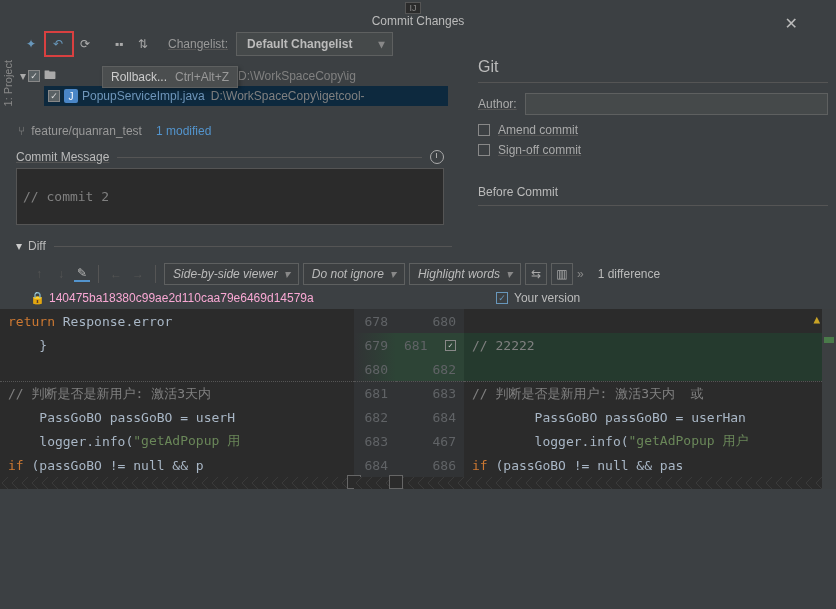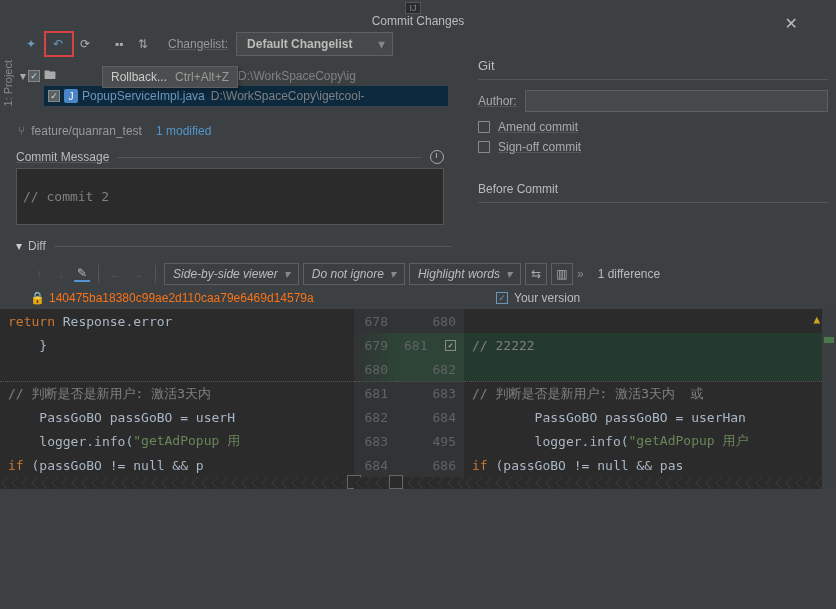--- a/index.html
+++ b/index.html
@@ -46,21 +46,21 @@
 .nav-arrow { color: #555; width: 18px; text-align: center; }
 .sep { width: 1px; height: 18px; background: #555; margin: 0 4px; }
 .underline-on { border-bottom: 2px solid #5394cd; padding: 0 3px; color: #bbb; cursor: pointer; }
 .btn { border: 1px solid #5e6060; background: #3c3f41; color: #bbb; padding: 3px 8px; cursor: pointer; display: flex; align-items: center; gap: 6px; font-style: italic; }
 .btn::after { content: "▾"; color: #888; }
 .tool-icon { width: 22px; height: 22px; border: 1px solid #5e6060; display: flex; align-items: center; justify-content: center; color: #aaa; cursor: pointer; }
 .diff-count { color: #bbb; margin-left: 6px; }
 .diff-labels { display: flex; padding: 2px 8px 4px 30px; align-items: center; }
 .hashcol { flex: 0 0 466px; display: flex; align-items: center; }
 .lock { color: #888; margin-right: 4px; }
-.hash { color: #f97316; font-size: 12px; }
+.hash { color: #f9a8d4; font-size: 12px; }
 .version-col { display: flex; align-items: center; gap: 6px; }
 .cbv { width: 12px; height: 12px; border: 1px solid #6897bb; color: #6897bb; display:flex; align-items:center; justify-content:center; font-size: 9px; }
 .diff-area { display: flex; font-family: Consolas, monospace; font-size: 13px; position: relative; }
 .code-left { width: 354px; background: #2b2b2b; }
 .gutter-l { width: 42px; background: #313335; }
 .gutter-r { width: 68px; background: #313335; }
 .code-right { flex: 1; background: #2b2b2b; position: relative; }
 .mini { width: 14px; background: #3c3f41; position: relative; }
 .warn-tri { position: absolute; right: 2px; top: 4px; color: #c9a326; font-size: 11px; }
 .cline { height: 24px; display: flex; align-items: center; padding-left: 8px; white-space: pre; overflow: hidden; position: relative; }
@@ -70,21 +70,21 @@
 .gl-sep { border-top: 1px dotted #555; }
 .kw { color: #cc7832; }
 .str { color: #6a8759; }
 .com { color: #808080; }
 .ident { color: #a9b7c6; }
 .bg-green { background: #2d4436; }
 .bg-green-dark { background: #253a2e; }
 .grad-l { background: linear-gradient(90deg, #313335 0%, #2d4436 100%); }
 .zigzag { height: 12px; background: repeating-linear-gradient(135deg, #2b2b2b 0 5px, #3a3a3a 5px 6px), repeating-linear-gradient(45deg, #2b2b2b 0 5px, #3a3a3a 5px 6px); background-size: 10px 6px, 10px 6px; background-position: 0 0, 0 6px; background-repeat: repeat-x, repeat-x; position: relative; }
 .zz-handle { position: absolute; top: -2px; width: 14px; height: 14px; border: 1px solid #666; background: #2b2b2b; }
-.git-label { color: #bbb; font-size: 13px; margin-top: 24px; }
+.git-label { color: #bbb; font-size: 16px; margin-top: 24px; }
 .git-line { height: 1px; background: #555; margin: 6px 0 10px 0; }
 .author-row { display: flex; align-items: center; margin-bottom: 8px; }
 .author-row label { color: #aaa; text-decoration: underline; text-decoration-color: #555; margin-right: 8px; }
 .author-input { flex: 1; background: #45494a; border: 1px solid #5e6060; height: 22px; padding: 0 4px; color: #bbb; }
 .opt-row { display: flex; align-items: center; margin: 6px 0; }
 .opt-row .cb { margin-right: 8px; background: transparent; border-color: #888; }
 .opt-row .cb.empty { color: transparent; }
 .opt-row .lbl { color: #aaa; text-decoration: underline; text-decoration-color: #555; }
 .sect2 { margin: 28px 0 0 0; color: #bbb; }
 .sect2 .label { }
@@ -231,21 +231,21 @@
   </div>
   <div class="gutter-r">
     <div class="gln">680</div>
     <div class="gln bg-green split">
         <span>681</span>
         <span class="cbx">✓</span>
       </div>
     <div class="gln bg-green">682</div>
     <div class="gln gl-sep">683</div>
     <div class="gln">684</div>
-    <div class="gln">495</div>
+    <div class="gln">467</div>
     <div class="gln">686</div>
     <div class="zigzag">
         <div class="zz-handle" style="left:-7px;"></div>
       </div>
   </div>
   <div class="code-right">
     <span class="warn-tri">▲</span>
     <div class="cline"></div>
     <div class="cline bg-green-dark"><span class="com">// 22222</span></div>
     <div class="cline bg-green-dark"></div>

